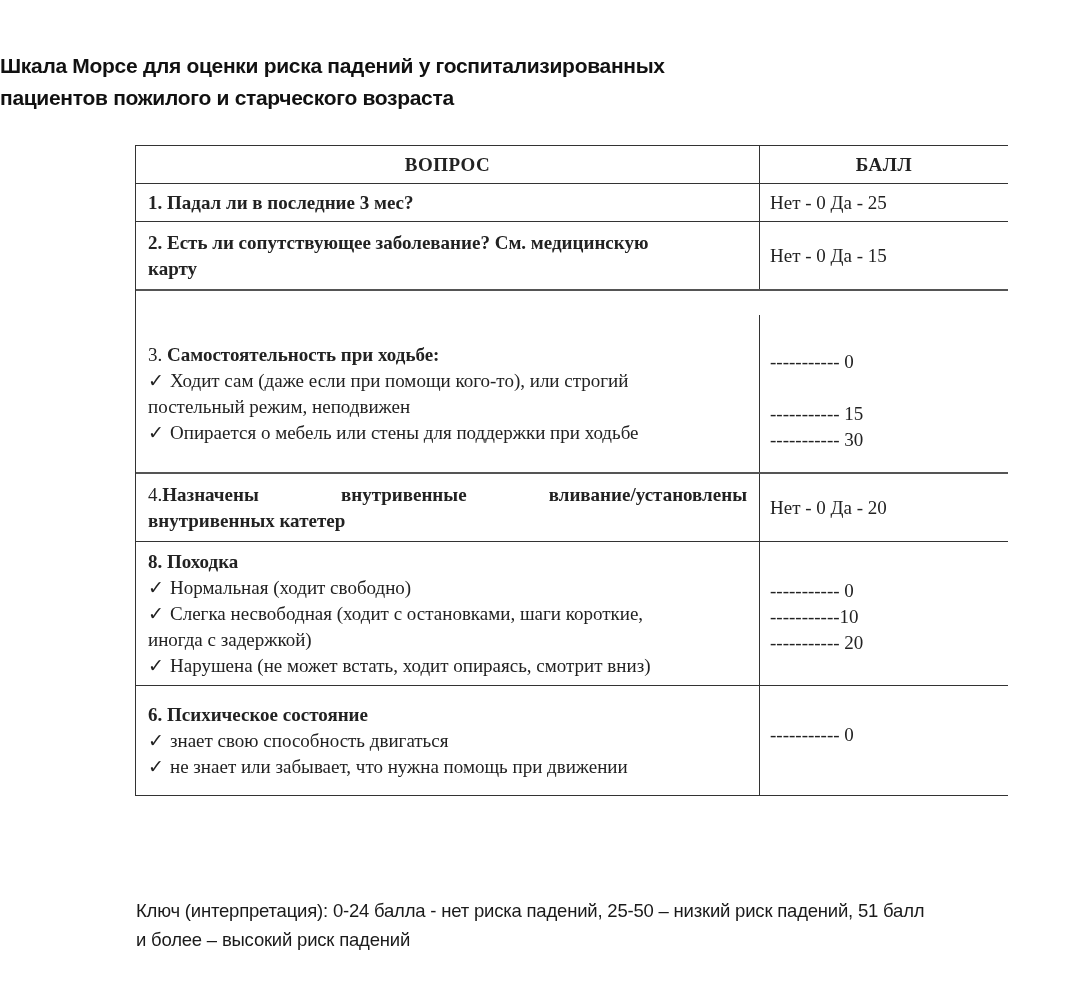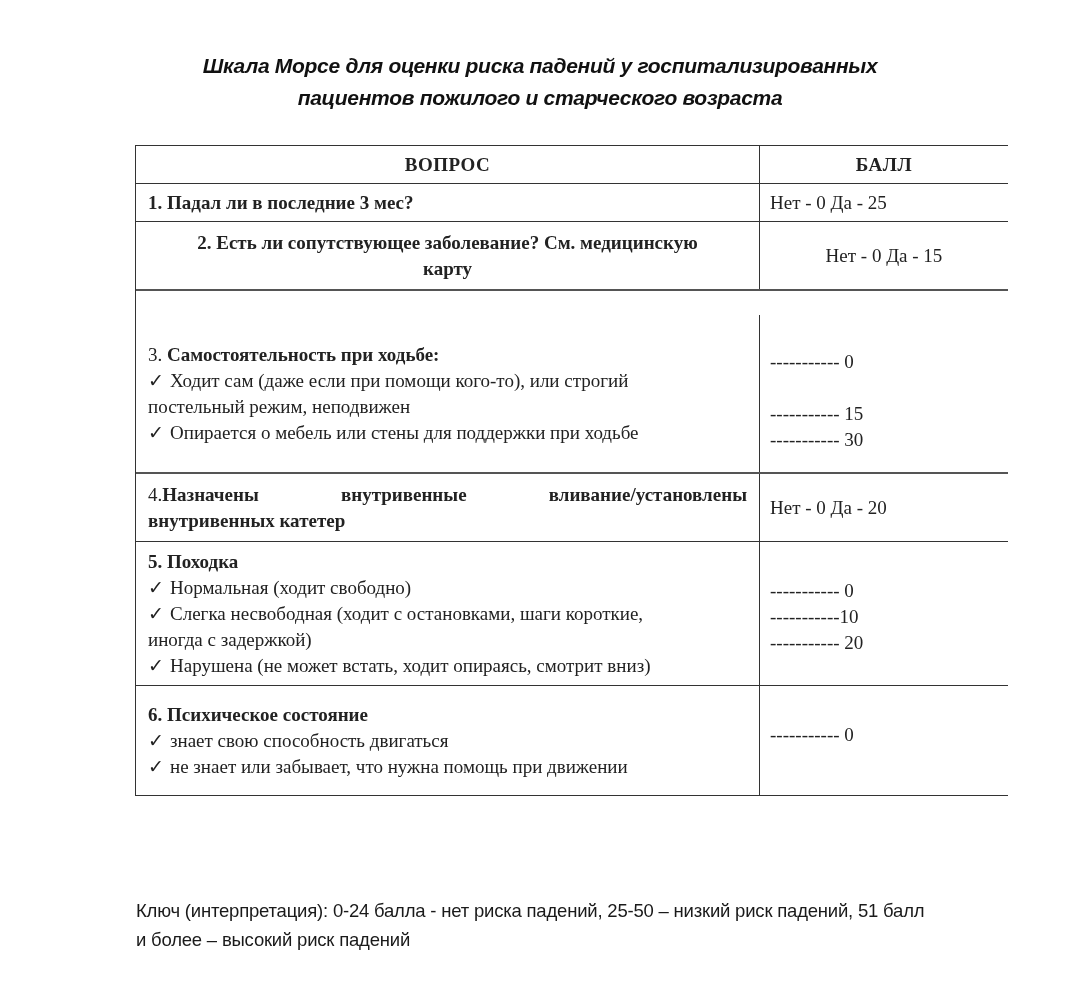--- a/index.html
+++ b/index.html
@@ -1,20 +1,20 @@
 <!DOCTYPE html>
 <html><head>
 <meta charset="utf-8">
 <style>
   html, body { margin: 0; padding: 0; background: #ffffff; }
   body { width: 1080px; height: 994px; position: relative; overflow: hidden; color: #1a1a1a; }
   .title {
-    position: absolute; left: 0; top: 50px; width: 1080px; text-align: center;
+    position: absolute; left: 0; top: 50px; width: 1080px; text-align: left;
     font-family: "Liberation Sans", sans-serif; font-weight: bold; font-size: 21px; line-height: 32px;
-    letter-spacing: -0.3px; color: #111; font-style: italic;
+    letter-spacing: -0.3px; color: #111;
   }
   .title div { white-space: nowrap; }
   .table {
     position: absolute; left: 135px; top: 145px; width: 872px;
     font-family: "Liberation Serif", serif; font-size: 19px; color: #222;
     border-top: 1.5px solid #333; border-left: 1.5px solid #333;
   }
   .row { display: flex; border-bottom: 1.5px solid #333; }
   .row.thick { border-bottom: 2px solid #555; }
   .qcell { width: 624px; border-right: 1.5px solid #333; padding: 0 12px; box-sizing: border-box; display: flex; flex-direction: column; justify-content: center; }
@@ -44,21 +44,21 @@
   <div class="row" style="height:37px;">
     <div class="qcell hdr">ВОПРОС</div>
     <div class="scell hdr">БАЛЛ</div>
   </div>
 
   <div class="row" style="height:37px;">
     <div class="qcell bold">1. Падал ли в последние 3 мес?</div>
     <div class="scell">Нет - 0 Да - 25</div>
   </div>
 
-  <div class="row thick" style="height:67px;text-align:center;">
+  <div class="row thick" style="height:67px;">
     <div class="qcell bold">
       <div class="line">2. Есть ли сопутствующее заболевание? См. медицинскую</div>
       <div class="line">карту</div>
     </div>
     <div class="scell">Нет - 0 Да - 15</div>
   </div>
 
   <div class="row thick" style="height:157px;margin-top:24px;">
     <div class="qcell">
       <div class="line">
@@ -87,21 +87,21 @@
         <span>4.</span>
         <span class="bold" style="flex:1; text-align:justify; text-align-last:justify; ">Назначены внутривенные вливание/установлены</span>
       </div>
       <div class="line bold">внутривенных катетер</div>
     </div>
     <div class="scell">Нет - 0 Да - 20</div>
   </div>
 
   <div class="row" style="height:143px;">
     <div class="qcell">
-      <div class="line bold">5. Походка</div>
+      <div class="line bold">8. Походка</div>
       <div class="line">
         <span class="check">✓</span><span>Нормальная (ходит свободно)</span>
       </div>
       <div class="line">
         <span class="check">✓</span><span>Слегка несвободная (ходит с остановками, шаги короткие,</span>
       </div>
       <div class="line">иногда с задержкой)</div>
       <div class="line">
         <span class="check">✓</span><span>Нарушена (не может встать, ходит опираясь, смотрит вниз)</span>
       </div>

